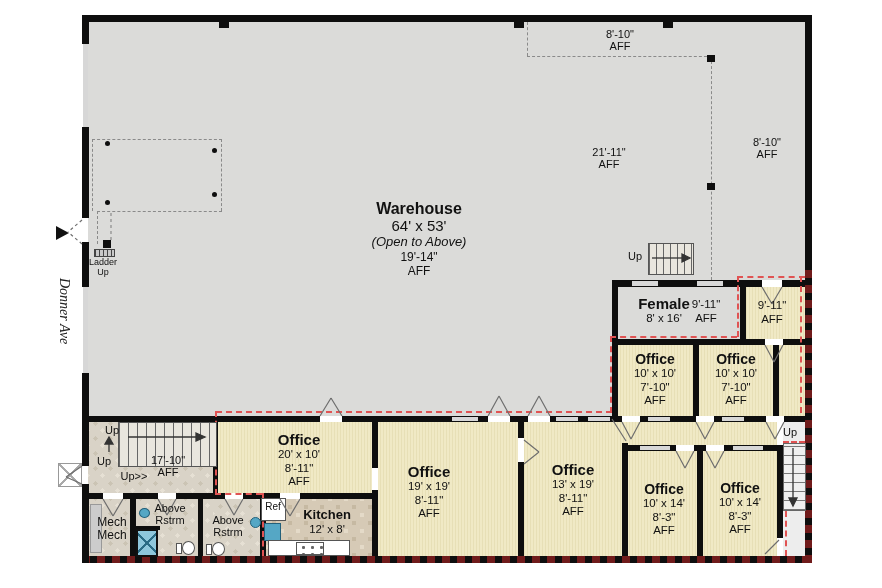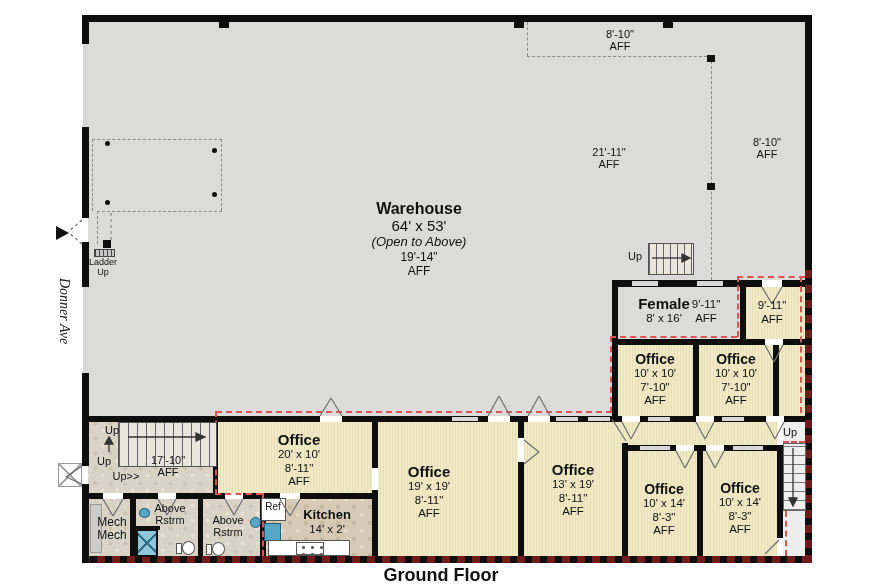--- a/index.html
+++ b/index.html
@@ -282,47 +282,46 @@
   </div>
   <div class="lbl" style="left:740px;top:480px;">
     <div class="rname" style="font-size:14px;">Office</div>
     <div class="rdim">10' x 14'</div>
     <div class="rdim">8'-3"</div>
     <div class="rdim">AFF</div>
   </div>
 
   <div class="lbl" style="left:327px;top:508px;">
     <div style="font-size:13px;font-weight:600;">Kitchen</div>
-    <div class="rdim">14' x 2'</div>
+    <div class="rdim">12' x 8'</div>
   </div>
   <div class="lbl" style="left:112px;top:516px;">
     <div style="font-size:12px;font-weight:500;">Mech</div>
     <div style="font-size:12px;font-weight:500;">Mech</div>
   </div>
   <div class="lbl" style="left:170px;top:502px;">
     <div class="small">Above</div>
     <div class="small">Rstrm</div>
   </div>
   <div class="lbl" style="left:228px;top:514px;">
     <div class="small">Above</div>
     <div class="small">Rstrm</div>
   </div>
   <div class="lbl" style="left:168px;top:454px;">
     <div class="small">17'-10"</div>
     <div class="small">AFF</div>
   </div>
 
   <div class="lbl small" style="left:112px;top:424px;">Up</div>
   <div class="lbl small" style="left:104px;top:455px;">Up</div>
-  <div class="lbl small" style="left:126px;top:470px;text-align:center;">Up&gt;&gt;</div>
+  <div class="lbl small" style="left:134px;top:470px;text-align:center;">Up&gt;&gt;</div>
   <div class="lbl small" style="left:635px;top:250px;">Up</div>
   <div class="lbl small" style="left:790px;top:426px;">Up</div>
   <div class="lbl" style="left:103px;top:258px;">
     <div class="tiny">Ladder</div>
     <div class="tiny">Up</div>
   </div>
   <div class="lbl" style="left:273px;top:501px;font-size:10px;">Ref</div>
 
   <div class="abs" style="left:9px;top:303px;width:110px;text-align:center;transform:rotate(90deg);
               font-family:'Liberation Serif',serif;font-style:italic;font-size:14px;color:#222;">Donner Ave</div>
 
-  <div class="abs" style="left:0;top:565px;width:882px;text-align:center;font-size:18px;font-weight:700;">Ground Floor</div>
 </div>
 
 </body></html>

